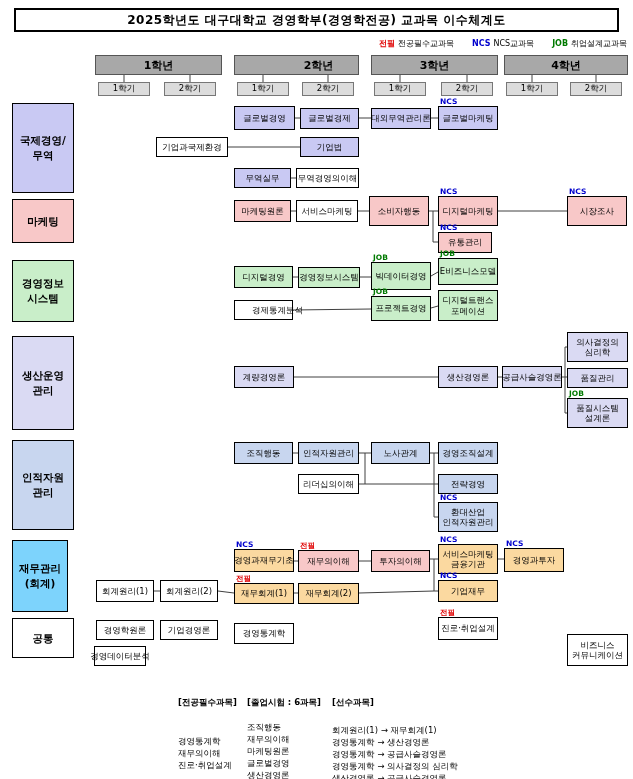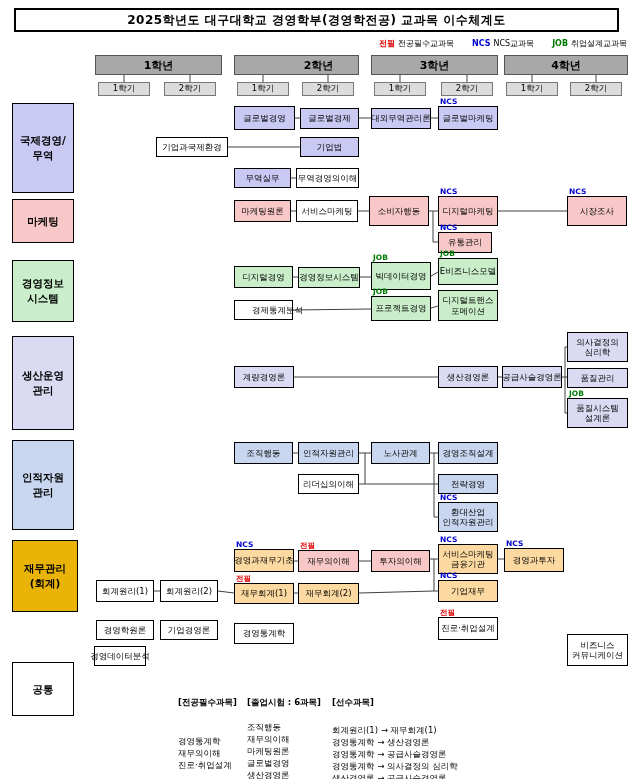--- a/index.html
+++ b/index.html
@@ -163,23 +163,23 @@
     <div class="sem-box" style="left: 570px; width: 52px;">2학기</div>
     <div class="track-box" style="left: 12px; top: 103px; width: 62px; height: 90px; background: rgb(201, 201, 243);">국제경영/
 무역</div>
     <div class="track-box" style="left: 12px; top: 199px; width: 62px; height: 44px; background: rgb(248, 200, 200);">마케팅</div>
     <div class="track-box" style="left: 12px; top: 260px; width: 62px; height: 62px; background: rgb(201, 238, 201);">경영정보
 시스템</div>
     <div class="track-box" style="left: 12px; top: 336px; width: 62px; height: 94px; background: rgb(218, 218, 243);">생산운영
 관리</div>
     <div class="track-box" style="left: 12px; top: 440px; width: 62px; height: 90px; background: rgb(200, 214, 239);">인적자원
 관리</div>
-    <div class="track-box" style="left: 12px; top: 540px; width: 66px; height: 72px; background: #eab308;">재무관리
+    <div class="track-box" style="left: 12px; top: 540px; width: 56px; height: 72px; background: #7dd3fc;">재무관리
 (회계)</div>
-    <div class="track-box" style="left: 12px; top: 618px; width: 62px; height: 54px; background: rgb(255, 255, 255); margin-top: 44px;">공통</div>
+    <div class="track-box" style="left: 12px; top: 618px; width: 62px; height: 40px; background: rgb(255, 255, 255);">공통</div>
     <div class="course-box" style="left: 234px; top: 106px; width: 61px; height: 24px; background: rgb(201, 201, 243);"><span>글로벌경영</span></div>
     <div class="course-box" style="left: 300px; top: 108px; width: 59px; height: 21px; background: rgb(201, 201, 243);"><span>글로벌경제</span></div>
     <div class="course-box" style="left: 371px; top: 108px; width: 60px; height: 21px; background: rgb(201, 201, 243);"><span>대외무역관리론</span></div>
     <div class="course-box" style="left: 438px; top: 106px; width: 60px; height: 24px; background: rgb(201, 201, 243);"><span>글로벌마케팅</span><span class="badge" style="color: rgb(0, 0, 205);">NCS</span></div>
     <div class="course-box" style="left: 156px; top: 137px; width: 72px; height: 20px; background: rgb(255, 255, 255);"><span>기업과국제환경</span></div>
     <div class="course-box" style="left: 300px; top: 137px; width: 59px; height: 20px; background: rgb(201, 201, 243);"><span>기업법</span></div>
     <div class="course-box" style="left: 234px; top: 168px; width: 57px; height: 20px; background: rgb(201, 201, 243);"><span>무역실무</span></div>
     <div class="course-box" style="left: 296px; top: 168px; width: 63px; height: 20px; background: rgb(255, 255, 255);"><span>무역경영의이해</span></div>
     <div class="course-box" style="left: 234px; top: 200px; width: 57px; height: 22px; background: rgb(248, 200, 200);"><span>마케팅원론</span></div>
     <div class="course-box" style="left: 296px; top: 200px; width: 62px; height: 22px; background: rgb(255, 255, 255);"><span>서비스마케팅</span></div>

